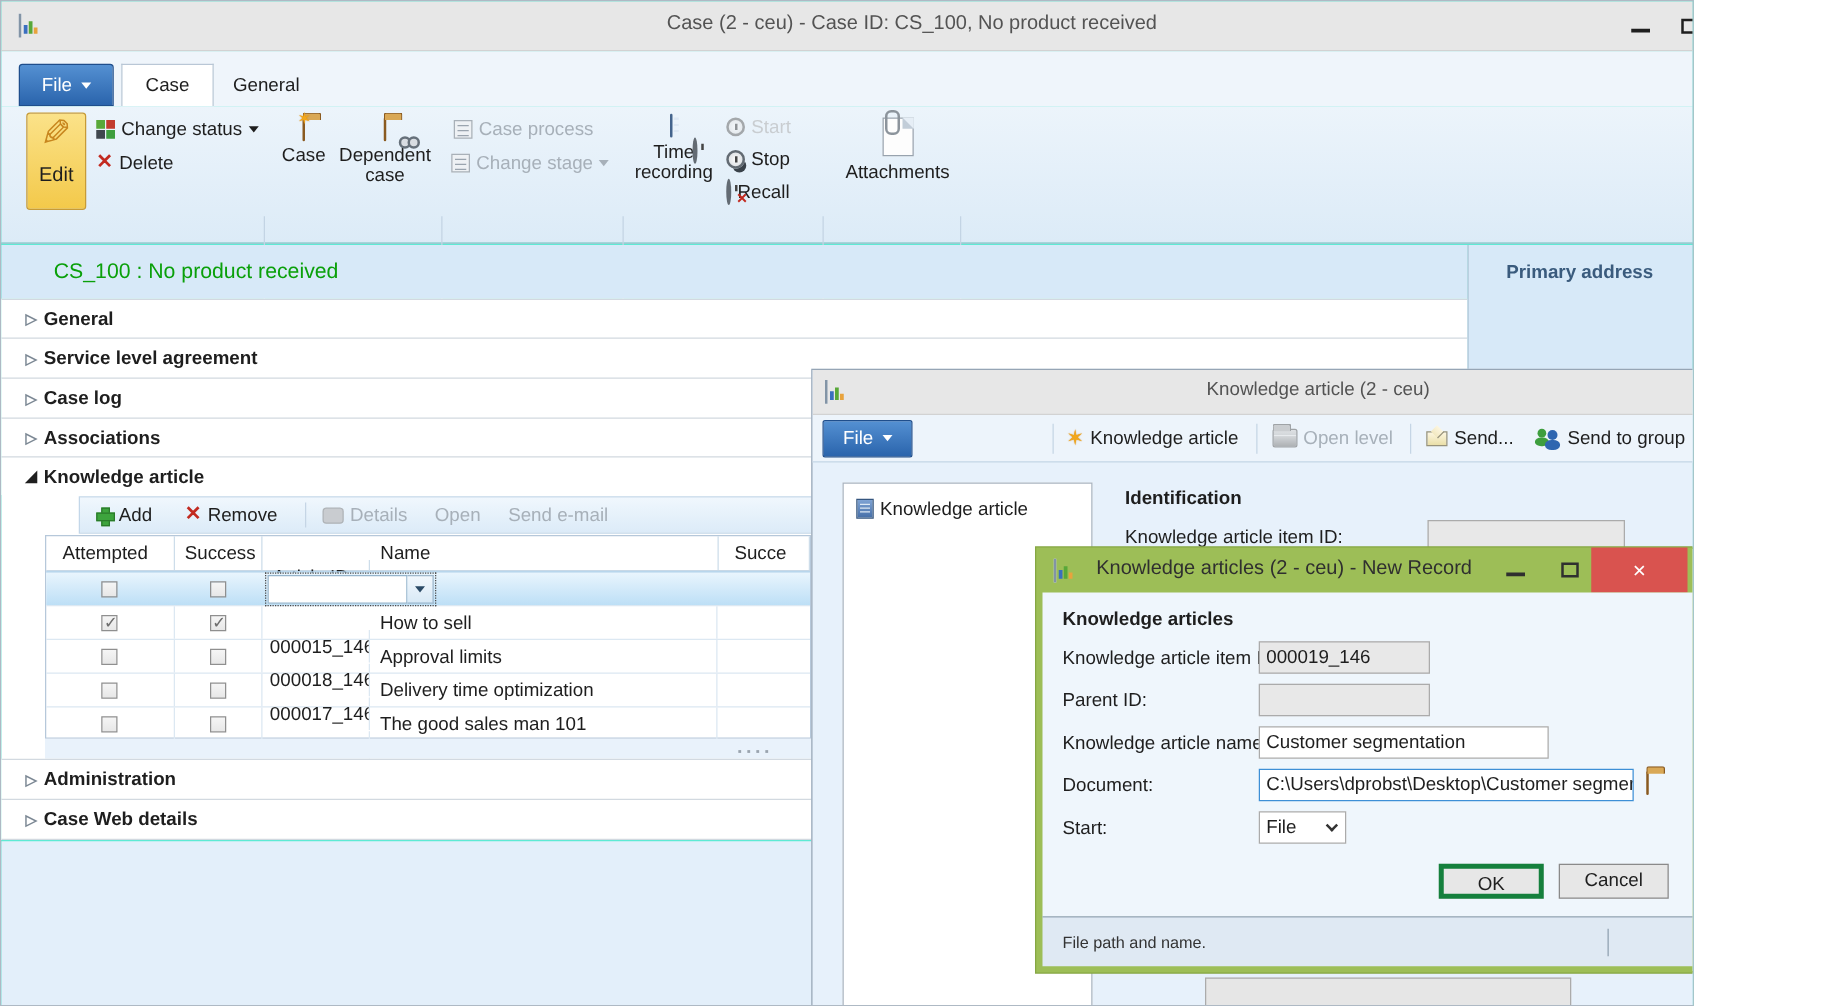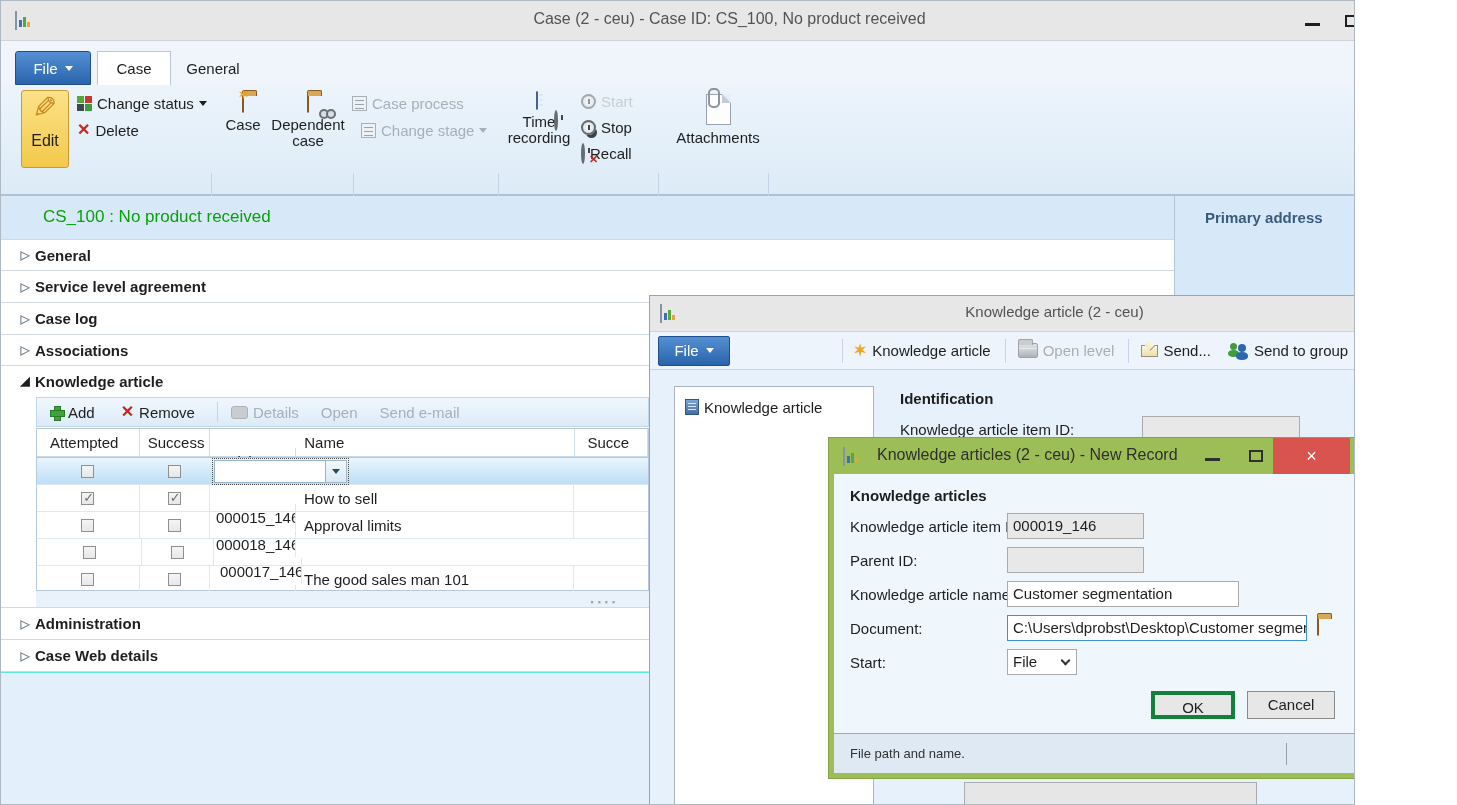--- a/index.html
+++ b/index.html
@@ -60,21 +60,21 @@
   .doc { width:25px; height:31px; background:#fdfdfd; border:1px solid #98a3ae; position:relative; }
   .doc::after { content:""; position:absolute; top:-1px; right:-1px; border-style:solid; border-width:0 9px 9px 0; border-color:#e6eef6 #e6eef6 #c2cdd8 transparent; }
   .doc::before { content:""; position:absolute; top:-7px; left:1px; width:8px; height:16px; border:2px solid #8c949c; border-radius:5px; }
 
   
   .recordhdr { background:#d7e9f8; }
   .recordtitle { color:#0aa00a; font-size:17px; }
   .secrow { background:#fff; border-top:1px solid #d2d9e0; font-size:15px; font-weight:bold; display:flex; align-items:center; }
   .sectri { color:#7c8894; font-size:12px; width:20px; text-align:center; margin-left:14px; }
   .sectri.exp { color:#1e1e1e; }
-  .gtoolbar { background:linear-gradient(#f0f7fd,#dcebf8); border:1px solid #c3d7e9; display:flex; align-items:center; font-size:15px; }
+  .gtoolbar { background:linear-gradient(#f0f7fd,#dcebf8); border:1px solid #c3d7e9; display:flex; align-items:center; font-size:15px;margin-left:27px; }
   .plus { width:13px; height:13px; position:relative; }
   .plus::before { content:""; position:absolute; left:4px; top:0; width:5px; height:13px; background:#3da43d; border:1px solid #2a7a2a; }
   .plus::after  { content:""; position:absolute; left:0; top:4px; width:13px; height:5px; background:#3da43d; border:1px solid #2a7a2a; }
   .detailsicon { width:17px; height:13px; border-radius:3px; background:#c9ccd0; border:1px solid #aeb2b6; }
   .grid { background:#fff; border:1px solid #b6c8da; font-size:15px; }
   .grow { display:flex; height:27px; border-top:1px solid #dce8f2; align-items:center; }
   .grow.hdr { height:28px; border-top:none; border-bottom:1px solid #c8d8e6; }
   .grow.sel { background:linear-gradient(#e9f5fd,#bddff6); border-top:1px solid #a5cbe8; position:relative; }
   .gc { height:100%; display:flex; align-items:center; border-right:1px solid #dce8f2; overflow:hidden; white-space:nowrap; }
   .grow.hdr .gc { border-right:1px solid #cdddea; }
@@ -201,21 +201,21 @@
       <div class="abs rbig" style="left:270px;top:4px;width:74px;">
         <span style="position:relative;margin-top:6px;">
           <span class="folder"></span>
           <span class="chain" style="left:12px;top:14px;z-index:2;"></span>
           <span class="chain" style="left:19px;top:14px;z-index:2;"></span>
         </span>
         <span class="lbl"><span>Dependent</span><br><span>case</span></span>
       </div>
       <div class="abs glabel" style="left:210px;width:142px;">New</div>
 
-      <div class="abs rsmall gray" style="left:351px;top:7px;">
+      <div class="abs rsmall gray" style="left:362px;top:7px;">
         <span class="listicon"></span>
         <span>Case process</span>
       </div>
       <div class="abs rsmall gray" style="left:360px;top:34px;">
         <span class="listicon"></span>
         <span>Change stage</span>
         <span class="tri-dn g"></span>
       </div>
       <div class="abs glabel" style="left:352px;width:145px;">Process</div>
 
@@ -345,20 +345,21 @@
         <div class="gc c5"></div>
       </div>
       <div class="grow">
         <div class="gc c1">
             <span class="cb"></span>
           </div>
         <div class="gc c2">
             <span class="cb"></span>
           </div>
         <div class="gc c3">000017_146</div>
+        <div class="gc c4">Delivery time optimization</div>
         <div class="gc c5"></div>
       </div>
       <div class="grow">
         <div class="gc c1">
             <span class="cb"></span>
           </div>
         <div class="gc c2">
             <span class="cb"></span>
           </div>
         <div class="gc c3">000016_146</div>

